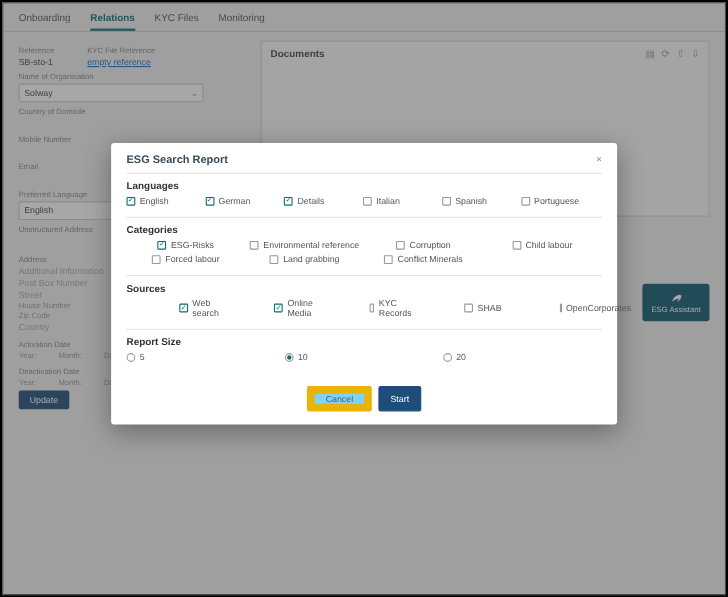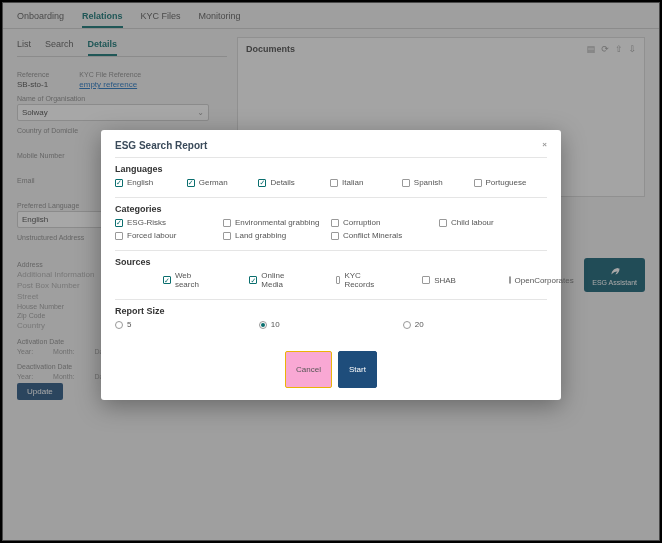--- a/index.html
+++ b/index.html
@@ -13,21 +13,21 @@
 
   .main { display: flex; padding: 8px 14px; gap: 10px; }
   .left { width: 210px; }
   .subtabs { display: flex; gap: 14px; font-size: 9px; color: #555; border-bottom: 1px solid #ccc; margin-bottom: 8px; }
   .subtabs .sub { padding: 2px 0 5px 0; cursor: pointer; }
   .subtabs .sub.active { color: #0a6e6e; border-bottom: 2px solid #0a6e6e; font-weight: 600; }
 
   .field-label { font-size: 7px; color: #888; margin-top: 6px; }
   .field-val { font-size: 8px; color: #444; margin-top: 2px; }
   .link { color: #1a6fbf; text-decoration: underline; }
-  .input-box { background: #fff; border: 1px solid #ccc; border-radius: 2px; padding: 3px 4px; font-size: 8px; color: #444; margin-top: 2px; width: 192px; display: flex; justify-content: space-between; align-items: center; }
+  .input-box { background: #fff; border: 1px solid #ccc; border-radius: 2px; padding: 3px 4px; font-size: 8px; color: #444; margin-top: 2px; width: 168px; display: flex; justify-content: space-between; align-items: center; }
   .small-row { display: flex; gap: 8px; }
   .small-row .field-val { flex: 1; font-size: 7px; color: #999; }
   .date-row { display: flex; gap: 20px; font-size: 7px; color: #999; margin-top: 3px; }
   .btn-update { background: #1e4d7b; color: #fff; font-size: 8px; border: none; padding: 4px 10px; margin-top: 3px; border-radius: 2px; }
 
   .right { flex: 1; border: 1px solid #d5d5d5; background: #fafafa; padding: 6px 8px; height: 160px; position: relative; }
   .doc-hdr { font-size: 9px; color: #444; font-weight: 600; }
   .doc-icons { position: absolute; right: 8px; top: 6px; display: flex; gap: 6px; font-size: 9px; color: #999; }
 
   .esg-btn { position: absolute; right: 14px; top: 255px; background: #0c5a6e; color: #fff; font-size: 7px; padding: 6px 8px; border-radius: 3px; display: flex; flex-direction: column; align-items: center; gap: 3px; }
@@ -38,48 +38,43 @@
   .modal { width: 460px; background: #fff; border-radius: 3px; box-shadow: 0 6px 24px rgba(0,0,0,0.35); padding: 10px 14px 12px 14px; font-size: 9px; color: #444; }
   .modal-title { font-size: 10px; font-weight: 600; color: #3a4a5a; margin-bottom: 6px; display: flex; justify-content: space-between; }
   .modal-close { font-size: 8px; color: #999; cursor: pointer; }
   .section { border-top: 1px solid #e5e5e5; padding: 6px 0; }
   .section-title { font-weight: 700; font-size: 9px; color: #333; margin-bottom: 4px; }
   .opts { display: flex; flex-wrap: wrap; }
   .opt { display: flex; align-items: center; gap: 4px; font-size: 8px; color: #555; margin-bottom: 4px; }
   .col6 { width: 16.6%; }
   .col5 { width: 20%; padding-left: 48px; }
   .col3 { width: 33.3%; }
-  .col-cat { width: 25%; }
+  .col-cat { width: 25%; justify-content: center; }
   .chk { width: 8px; height: 8px; border: 1px solid #999; border-radius: 1px; display: inline-flex; align-items: center; justify-content: center; font-size: 7px; line-height: 1; background: #fff; }
   .chk.on { color: #0a6e6e; border-color: #0a6e6e; }
   .chk.on::before { content: "✓"; }
   .rad { width: 8px; height: 8px; border: 1px solid #999; border-radius: 50%; display: inline-flex; align-items: center; justify-content: center; background: #fff; }
   .rad.on::before { content: ""; width: 4px; height: 4px; background: #0a6e6e; border-radius: 50%; }
   .modal-footer { display: flex; justify-content: center; gap: 6px; margin-top: 12px; }
-  .btn-cancel { background: #f9a8d4; border: 1px solid #eab308; font-size: 8px; padding: 13px 10px; border-radius: 2px; color: #555; }
+  .btn-cancel { background: #7dd3fc; border: 7px solid #eab308; font-size: 8px; padding: 0 10px; border-radius: 2px; color: #555; }
   .btn-start { background: #1e4d7b; border: 1px solid #1e4d7b; color: #fff; font-size: 8px; padding: 3px 10px; border-radius: 2px; }
 </style>
 </head>
 <body>
 
 <div class="app">
   <div class="tabs-top">
     <div class="tab">Onboarding</div>
     <div class="tab active">Relations</div>
     <div class="tab">KYC Files</div>
     <div class="tab">Monitoring</div>
   </div>
 
   <div class="main">
     <div class="left">
-      <div class="subtabs">
-        <div class="sub">List</div>
-        <div class="sub">Search</div>
-        <div class="sub active">Details</div>
-      </div>
 
       <div style="display:flex; gap:30px;">
         <div>
           <div class="field-label">Reference</div>
           <div class="field-val">SB-sto-1</div>
         </div>
         <div>
           <div class="field-label">KYC File Reference</div>
           <div class="field-val link">empty reference</div>
         </div>
@@ -197,21 +192,21 @@
 
     <div class="section">
       <div class="section-title">Categories</div>
       <div class="opts" id="categories-opts">
           <div class="opt col-cat">
             <span class="chk on"></span>
             <span>ESG-Risks</span>
           </div>
           <div class="opt col-cat">
             <span class="chk"></span>
-            <span>Environmental grabbing</span>
+            <span>Environmental reference</span>
           </div>
           <div class="opt col-cat">
             <span class="chk"></span>
             <span>Corruption</span>
           </div>
           <div class="opt col-cat">
             <span class="chk"></span>
             <span>Child labour</span>
           </div>
           <div class="opt col-cat">

